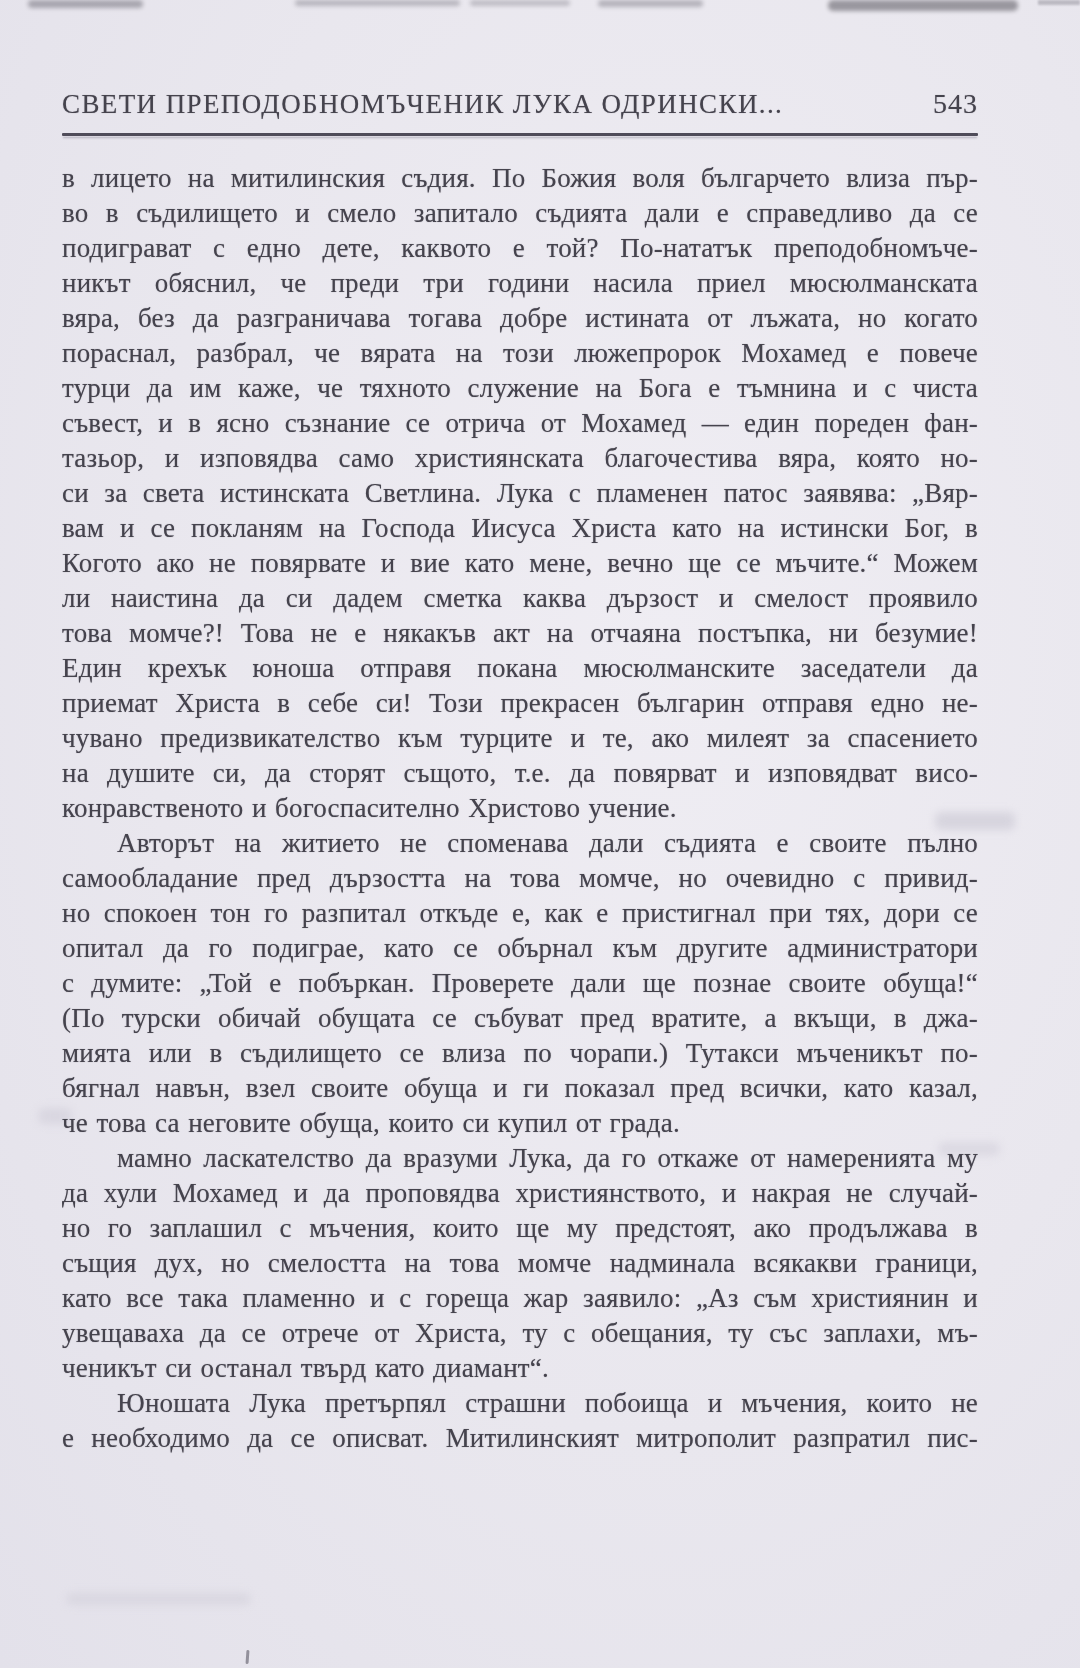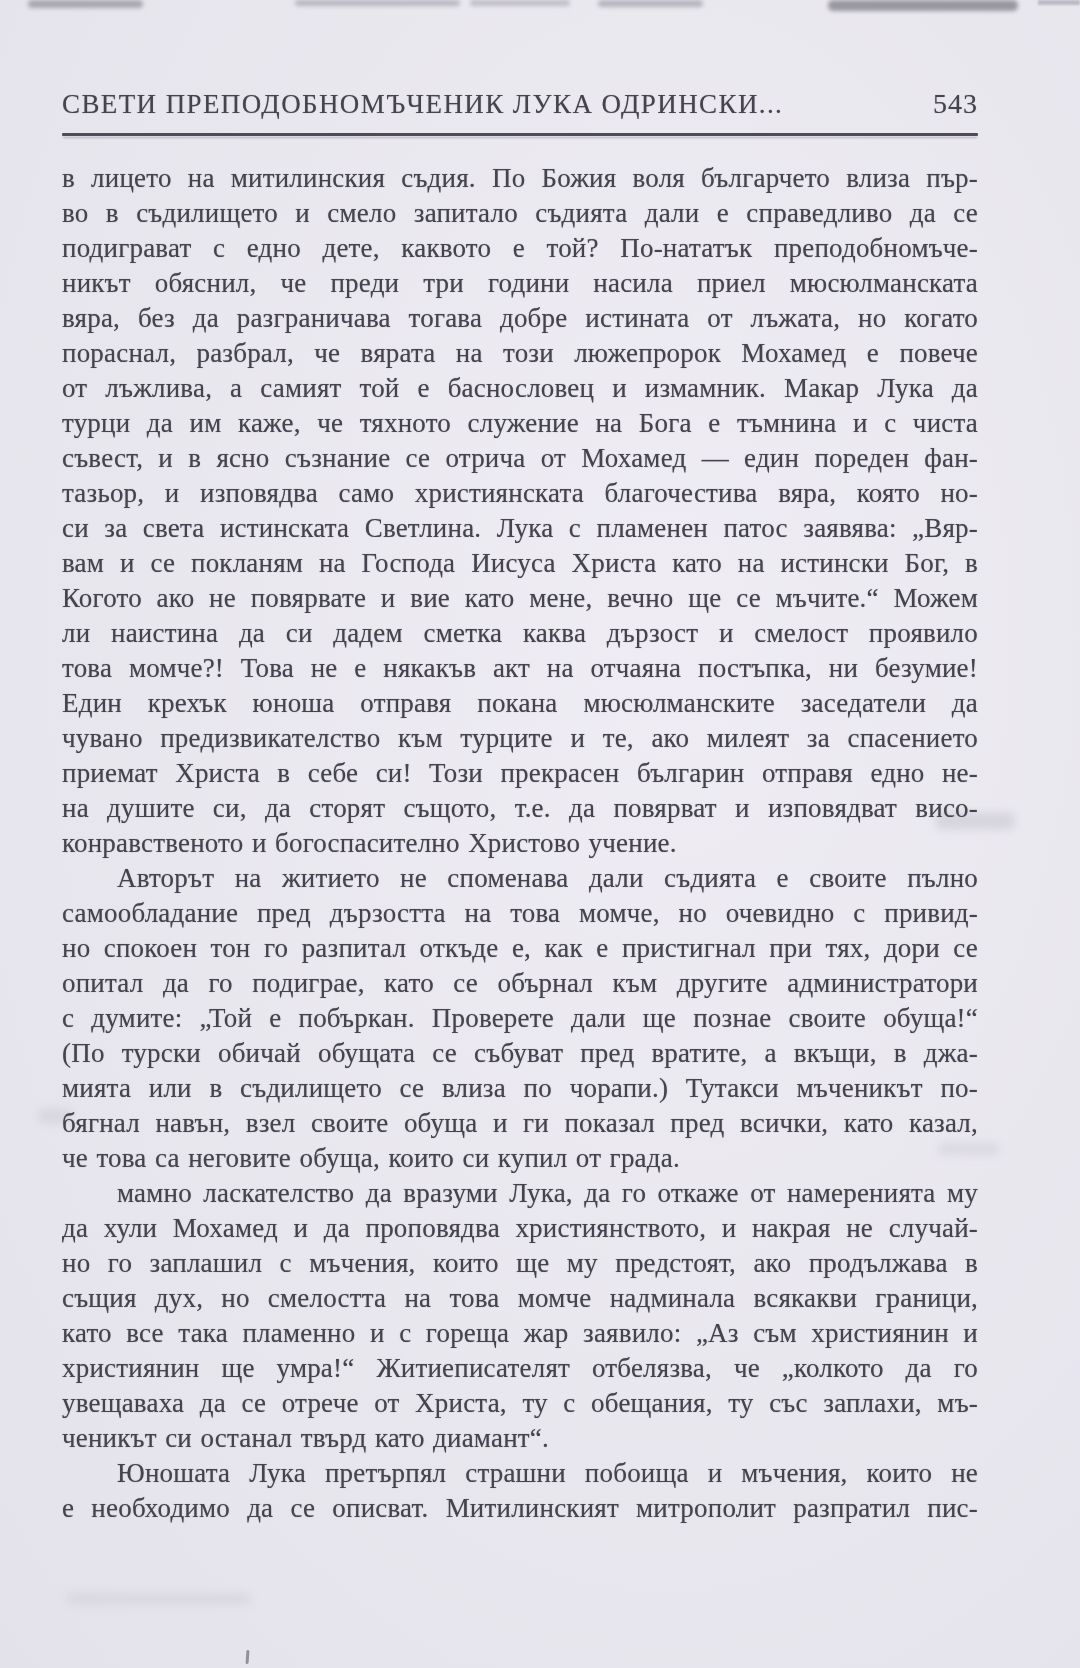--- a/index.html
+++ b/index.html
@@ -112,53 +112,51 @@
     </div>
     <div class="header-rule"></div>
     <div class="page-body">
         <div class="para">
           <div class="line">в лицето на митилинския съдия. По Божия воля българчето влиза пър-</div>
           <div class="line">во в съдилището и смело запитало съдията дали е справедливо да се</div>
           <div class="line">подиграват с едно дете, каквото е той? По-нататък преподобномъче-</div>
           <div class="line">никът обяснил, че преди три години насила приел мюсюлманската</div>
           <div class="line">вяра, без да разграничава тогава добре истината от лъжата, но когато</div>
           <div class="line">пораснал, разбрал, че вярата на този люжепророк Мохамед е повече</div>
-          <div class="line">от лъжлива, а самият той е баснословец и измамник. Макар Лука да</div>
           <div class="line">турци да им каже, че тяхното служение на Бога е тъмнина и с чиста</div>
           <div class="line">съвест, и в ясно съзнание се отрича от Мохамед — един пореден фан-</div>
           <div class="line">тазьор, и изповядва само християнската благочестива вяра, която но-</div>
           <div class="line">си за света истинската Светлина. Лука с пламенен патос заявява: „Вяр-</div>
           <div class="line">вам и се покланям на Господа Иисуса Христа като на истински Бог, в</div>
           <div class="line">Когото ако не повярвате и вие като мене, вечно ще се мъчите.“ Можем</div>
           <div class="line">ли наистина да си дадем сметка каква дързост и смелост проявило</div>
           <div class="line">това момче?! Това не е някакъв акт на отчаяна постъпка, ни безумие!</div>
           <div class="line">Един крехък юноша отправя покана мюсюлманските заседатели да</div>
+          <div class="line">приемат Христа в себе си! Този прекрасен българин отправя едно не-</div>
           <div class="line">чувано предизвикателство към турците и те, ако милеят за спасението</div>
-          <div class="line">приемат Христа в себе си! Този прекрасен българин отправя едно не-</div>
           <div class="line">на душите си, да сторят същото, т.е. да повярват и изповядват висо-</div>
           <div class="line para-end">конравственото и богоспасително Христово учение.</div>
         </div>
         <div class="para indent">
           <div class="line">Авторът на житието не споменава дали съдията е своите пълно</div>
           <div class="line">самообладание пред дързостта на това момче, но очевидно с привид-</div>
           <div class="line">но спокоен тон го разпитал откъде е, как е пристигнал при тях, дори се</div>
           <div class="line">опитал да го подиграе, като се обърнал към другите администратори</div>
           <div class="line">с думите: „Той е побъркан. Проверете дали ще познае своите обуща!“</div>
           <div class="line">(По турски обичай обущата се събуват пред вратите, а вкъщи, в джа-</div>
           <div class="line">мията или в съдилището се влиза по чорапи.) Тутакси мъченикът по-</div>
           <div class="line">бягнал навън, взел своите обуща и ги показал пред всички, като казал,</div>
           <div class="line para-end">че това са неговите обуща, които си купил от града.</div>
         </div>
         <div class="para indent">
           <div class="line">мамно ласкателство да вразуми Лука, да го откаже от намеренията му</div>
           <div class="line">да хули Мохамед и да проповядва християнството, и накрая не случай-</div>
           <div class="line">но го заплашил с мъчения, които ще му предстоят, ако продължава в</div>
           <div class="line">същия дух, но смелостта на това момче надминала всякакви граници,</div>
           <div class="line">като все така пламенно и с гореща жар заявило: „Аз съм християнин и</div>
-          <div class="line">християнин ще умра!“ Житиеписателят отбелязва, че „колкото да го</div>
           <div class="line">увещаваха да се отрече от Христа, ту с обещания, ту със заплахи, мъ-</div>
           <div class="line para-end">ченикът си останал твърд като диамант“.</div>
         </div>
         <div class="para indent justify-last">
           <div class="line">Юношата Лука претърпял страшни побоища и мъчения, които не</div>
           <div class="line para-end">е необходимо да се описват. Митилинският митрополит разпратил пис-</div>
         </div>
       </div>
   </div>
 

